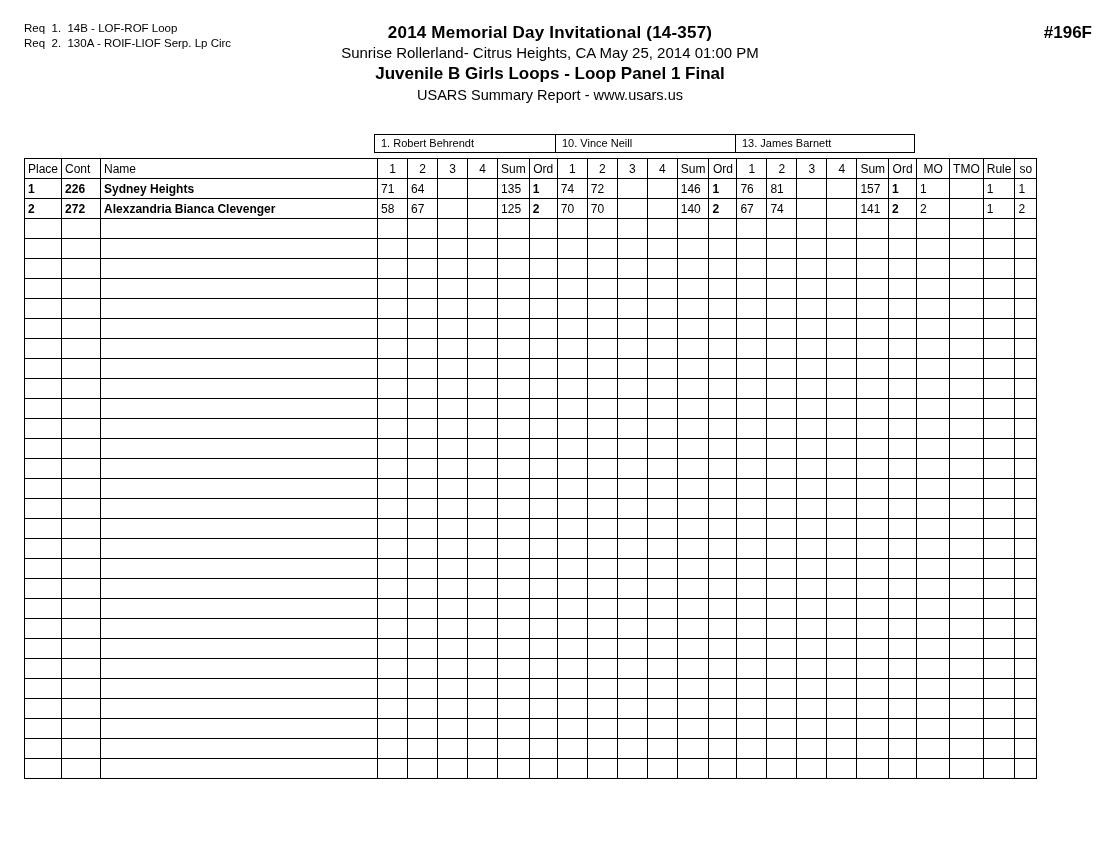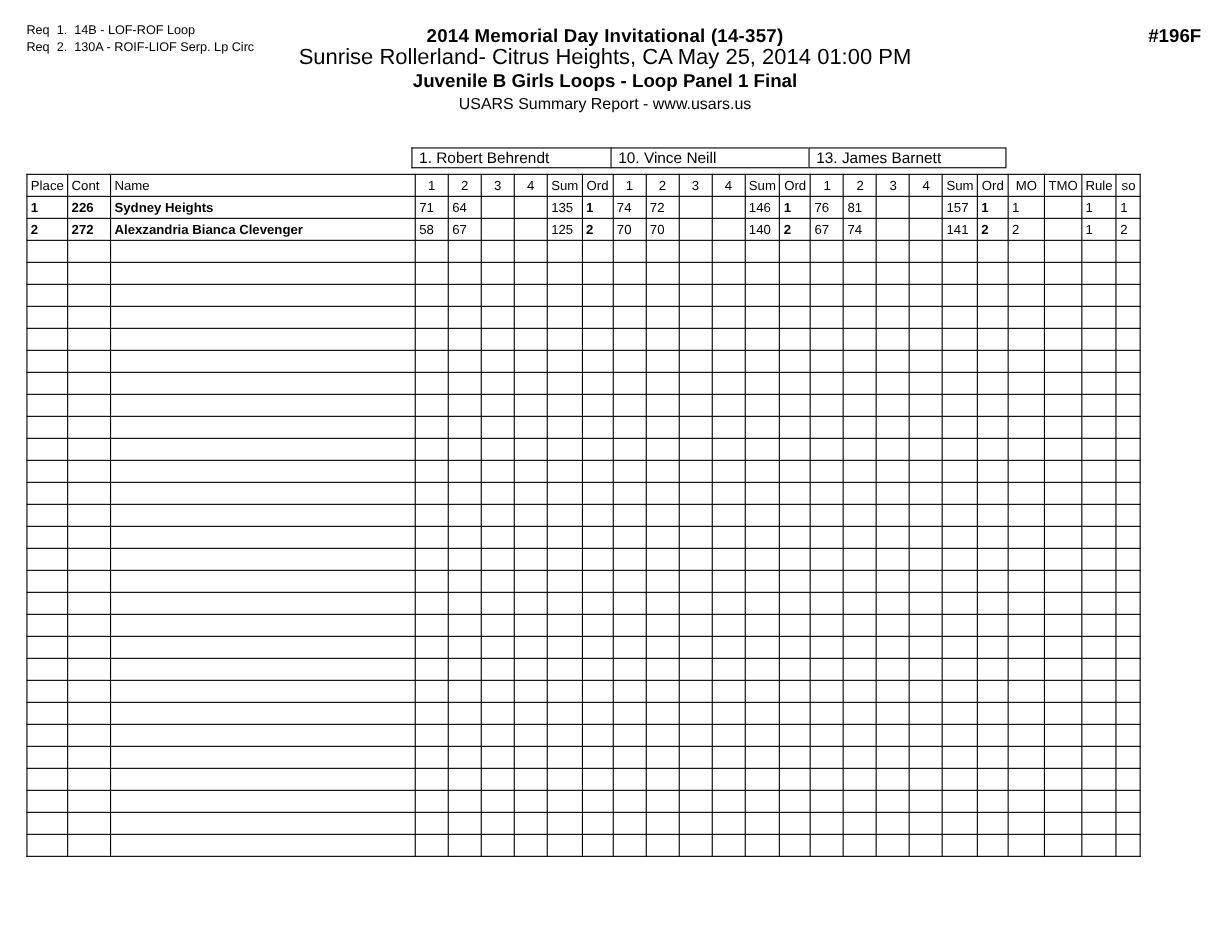--- a/index.html
+++ b/index.html
@@ -13,32 +13,32 @@
   }
   .page{position:relative;width:1100px;height:850px;}
 
   
   .reqs{position:absolute;left:24px;top:21px;font-size:11.5px;line-height:15px;}
   .req-line{white-space:pre;}
 
   
   .titles{position:absolute;left:0;top:22px;width:1100px;text-align:center;}
   .t1{font-size:17px;font-weight:bold;letter-spacing:.2px;line-height:21px;}
-  .t2{font-size:20px;line-height:19px;}
+  .t2{font-size:15px;line-height:19px;}
   .t3{font-size:17px;font-weight:bold;line-height:23px;}
   .t4{font-size:14.5px;line-height:21px;}
 
   .pageno{position:absolute;right:8px;top:23px;font-size:17px;font-weight:bold;}
 
   
   .judges{position:absolute;left:374px;top:134px;height:19px;display:flex;}
   .judge{
     border:1px solid #000;border-right:none;
     box-sizing:border-box;height:19px;line-height:17px;
-    font-size:14px;padding-left:6px;white-space:nowrap;overflow:hidden;
+    font-size:11px;padding-left:6px;white-space:nowrap;overflow:hidden;
   }
   .judge:last-child{border-right:1px solid #000;}
 
   
   table.sheet{
     position:absolute;left:24px;top:158px;
     border-collapse:collapse;
     table-layout:fixed;
     font-size:12px;
   }

